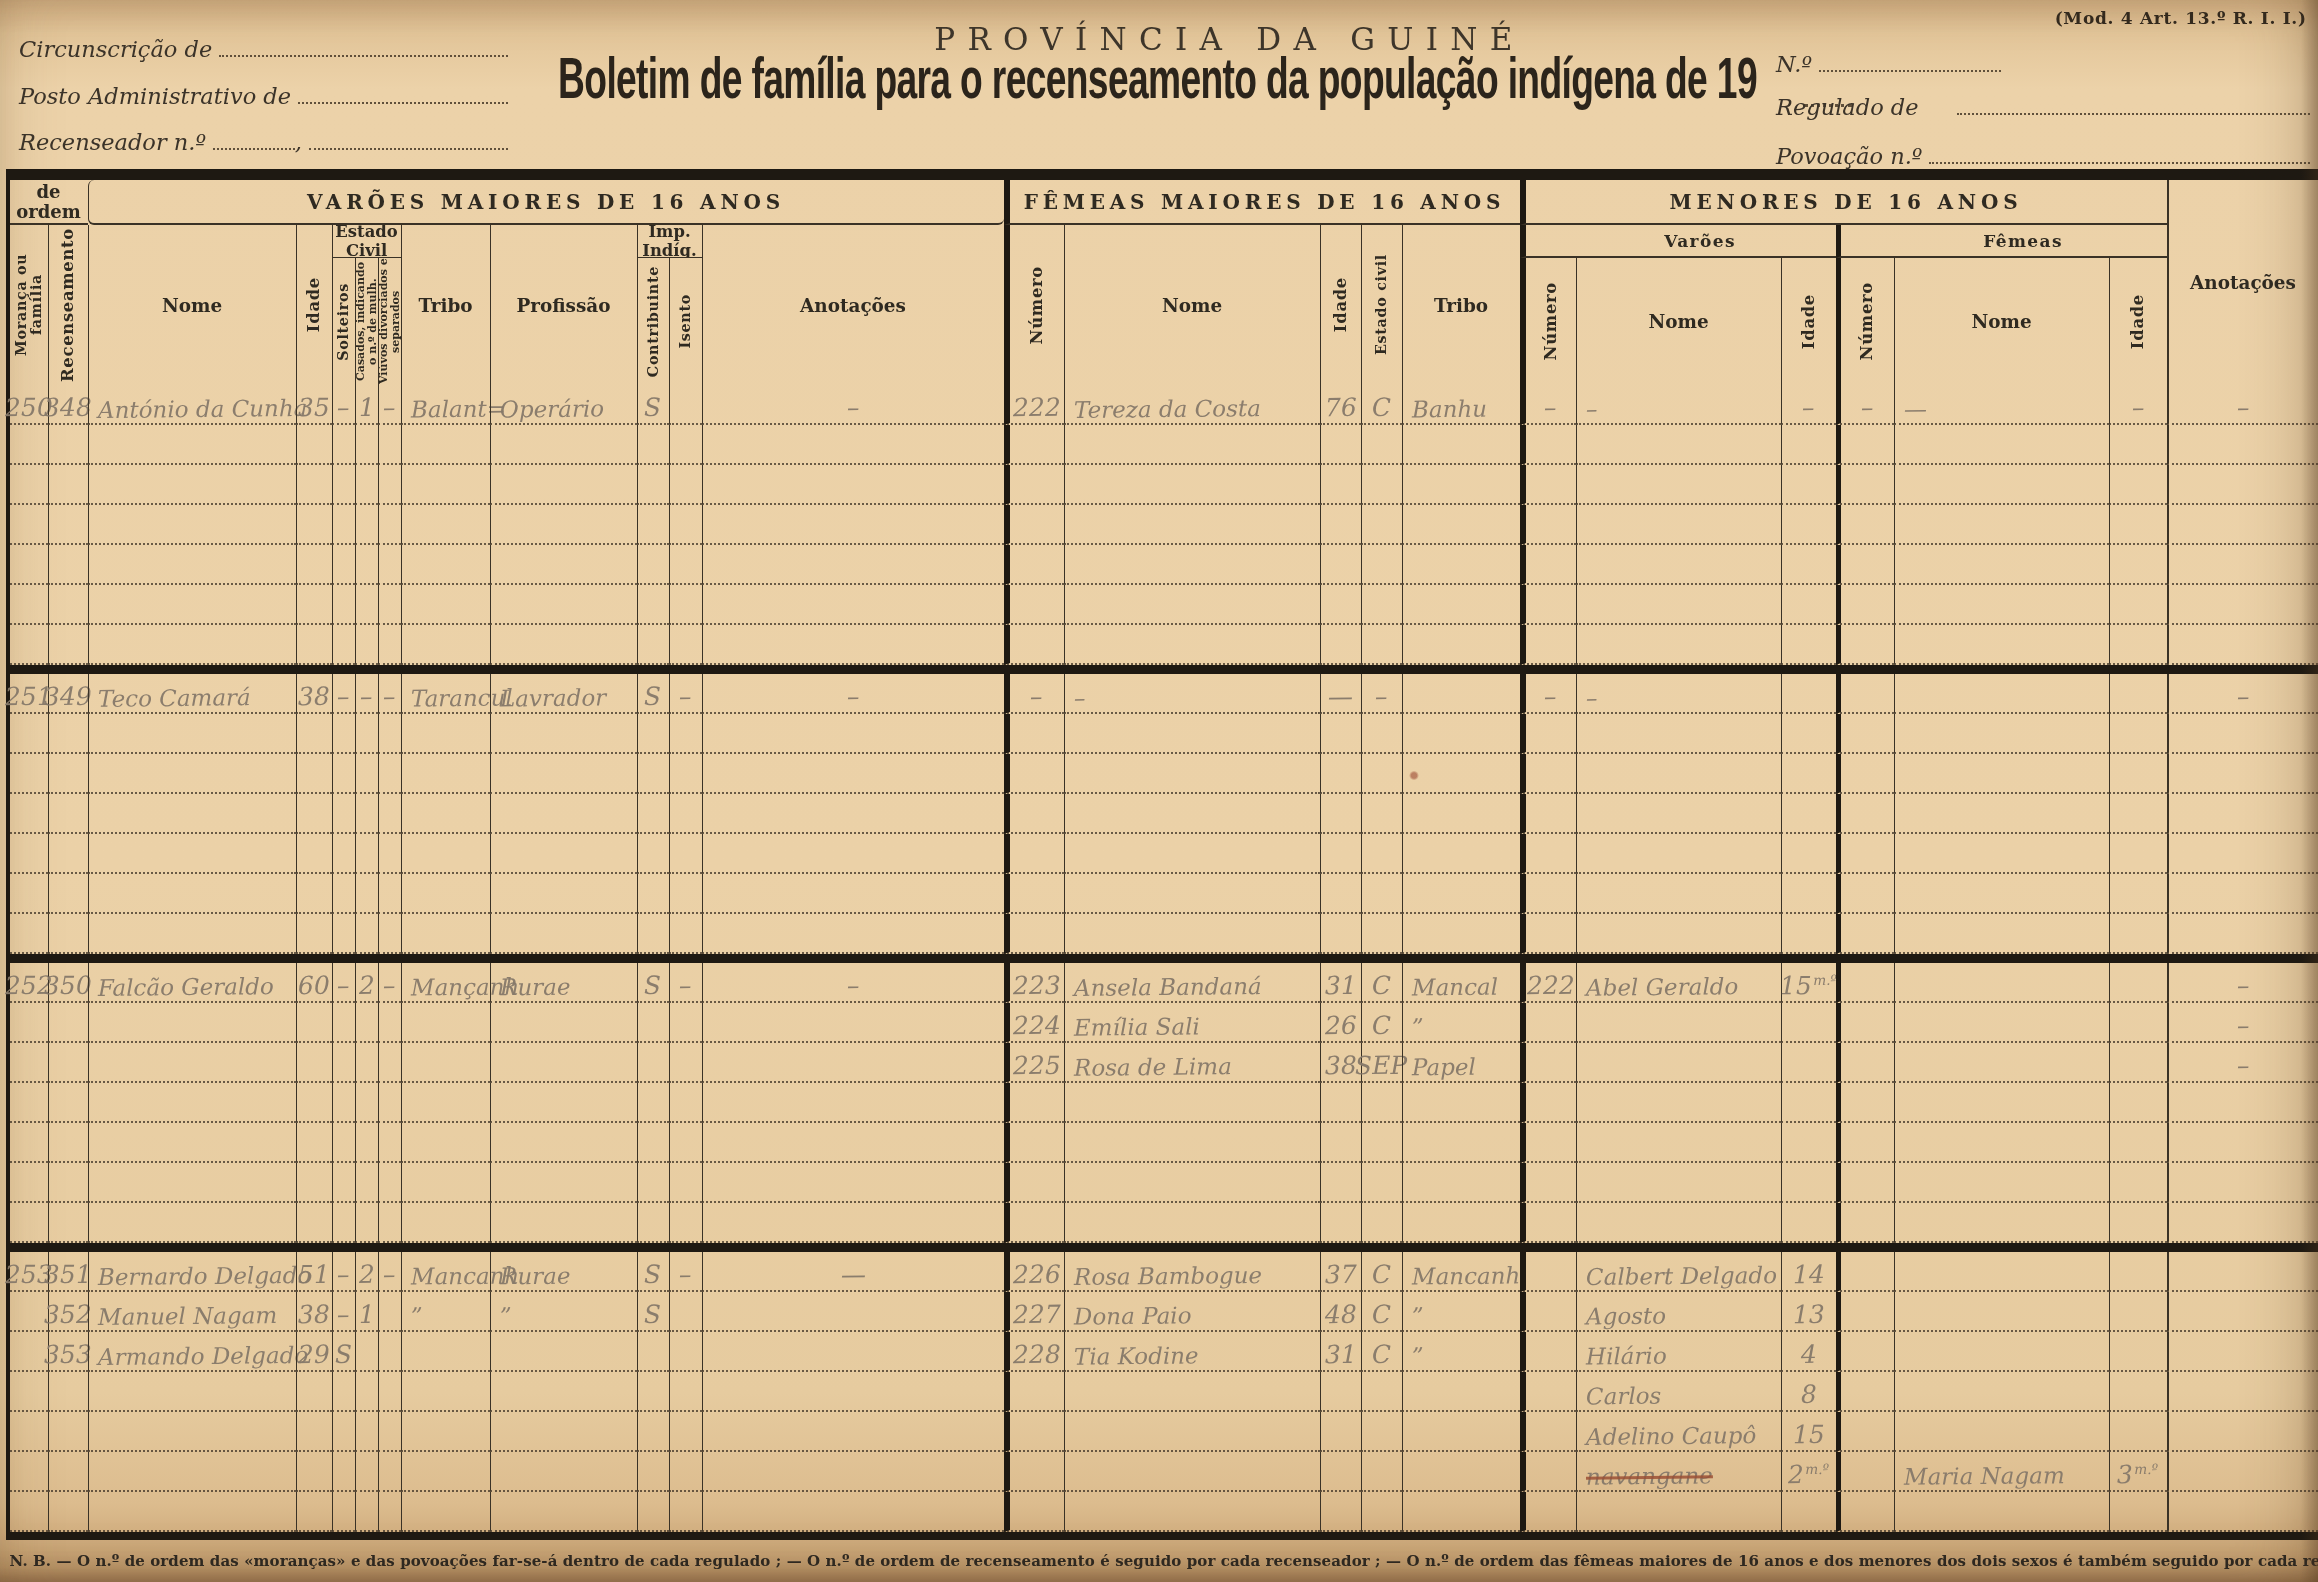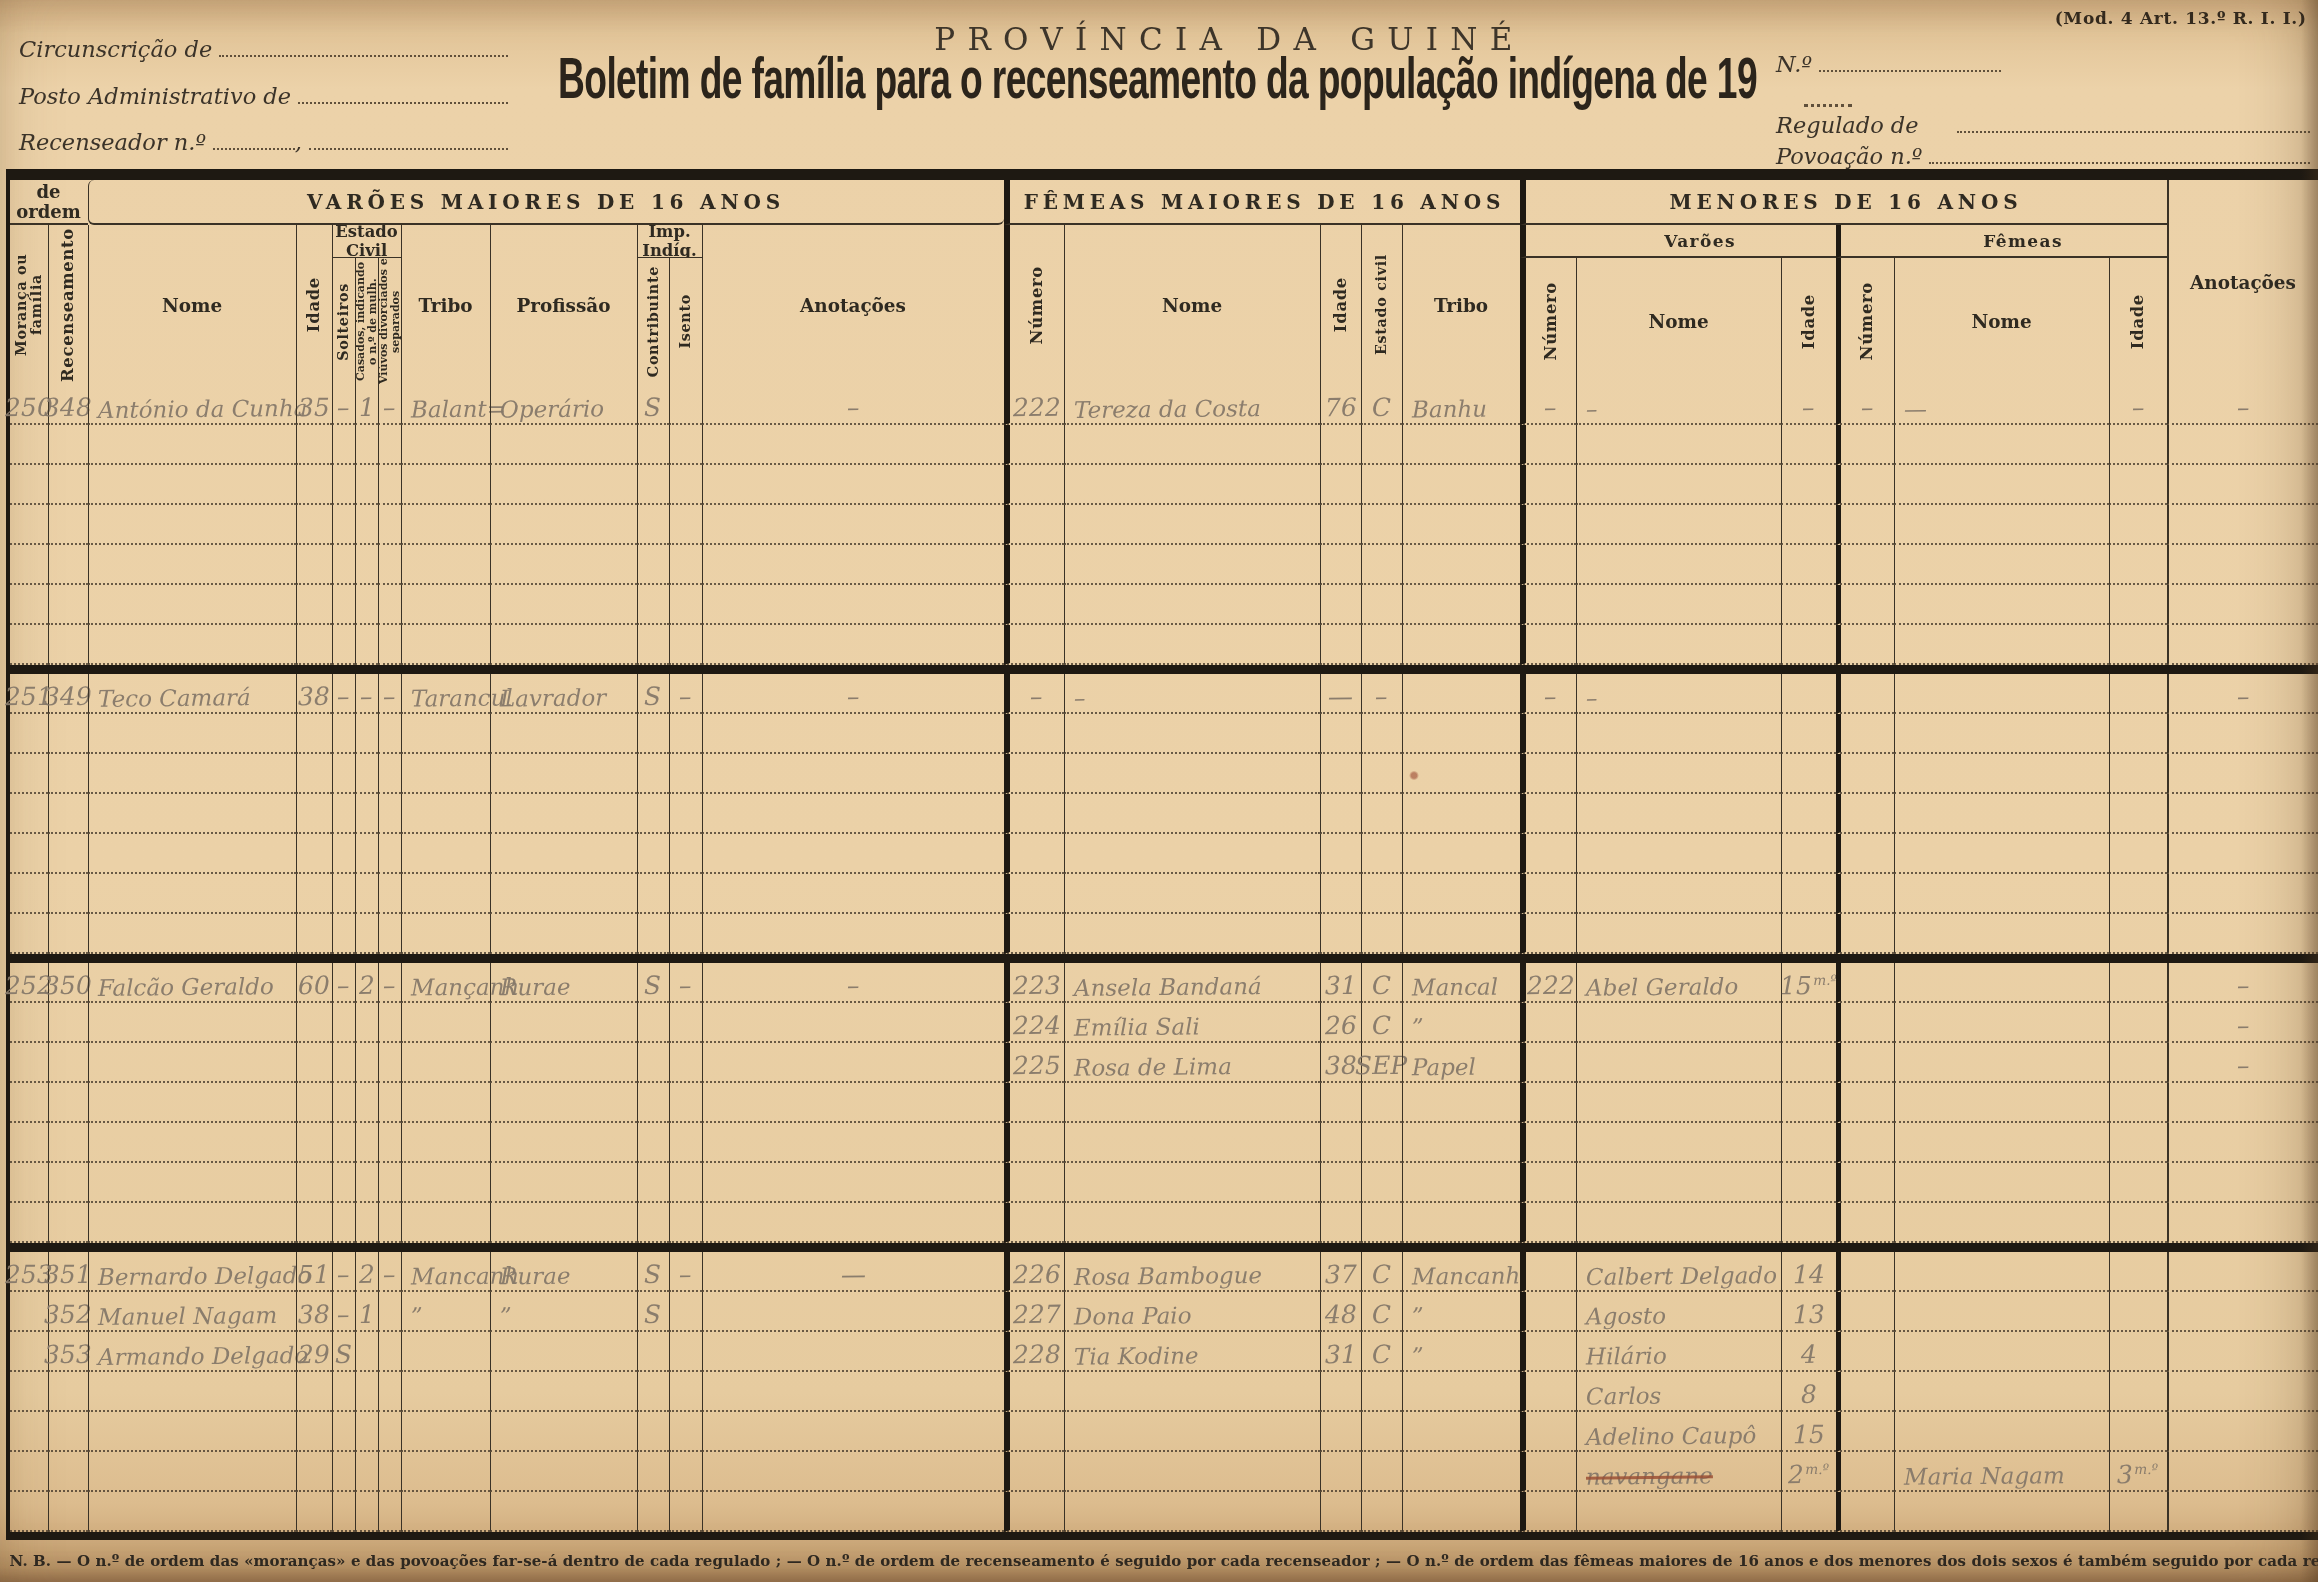--- a/index.html
+++ b/index.html
@@ -91,21 +91,21 @@
     <div class="btitle">
       <span class="big">Boletim de família para o recenseamento da população indígena de 19</span>
       <span class="dots"></span>
     </div>
 
     <div class="mod">(Mod. 4 Art. 13.º R. I. I.)</div>
     <div class="hl" style="left:1776px;top:49px;width:225px;">
       <span class="lab">N.º</span>
       <span class="dots"></span>
     </div>
-    <div class="hl" style="left:1776px;top:110px;width:534px;gap:32px;">
+    <div class="hl" style="left:1776px;top:92px;width:534px;gap:32px;">
       <span class="lab">Regulado de</span>
       <span class="dots"></span>
     </div>
     <div class="hl" style="left:1776px;top:141px;width:534px;">
       <span class="lab">Povoação n.º</span>
       <span class="dots"></span>
     </div>
   </div>
 
   <div class="tbl">

